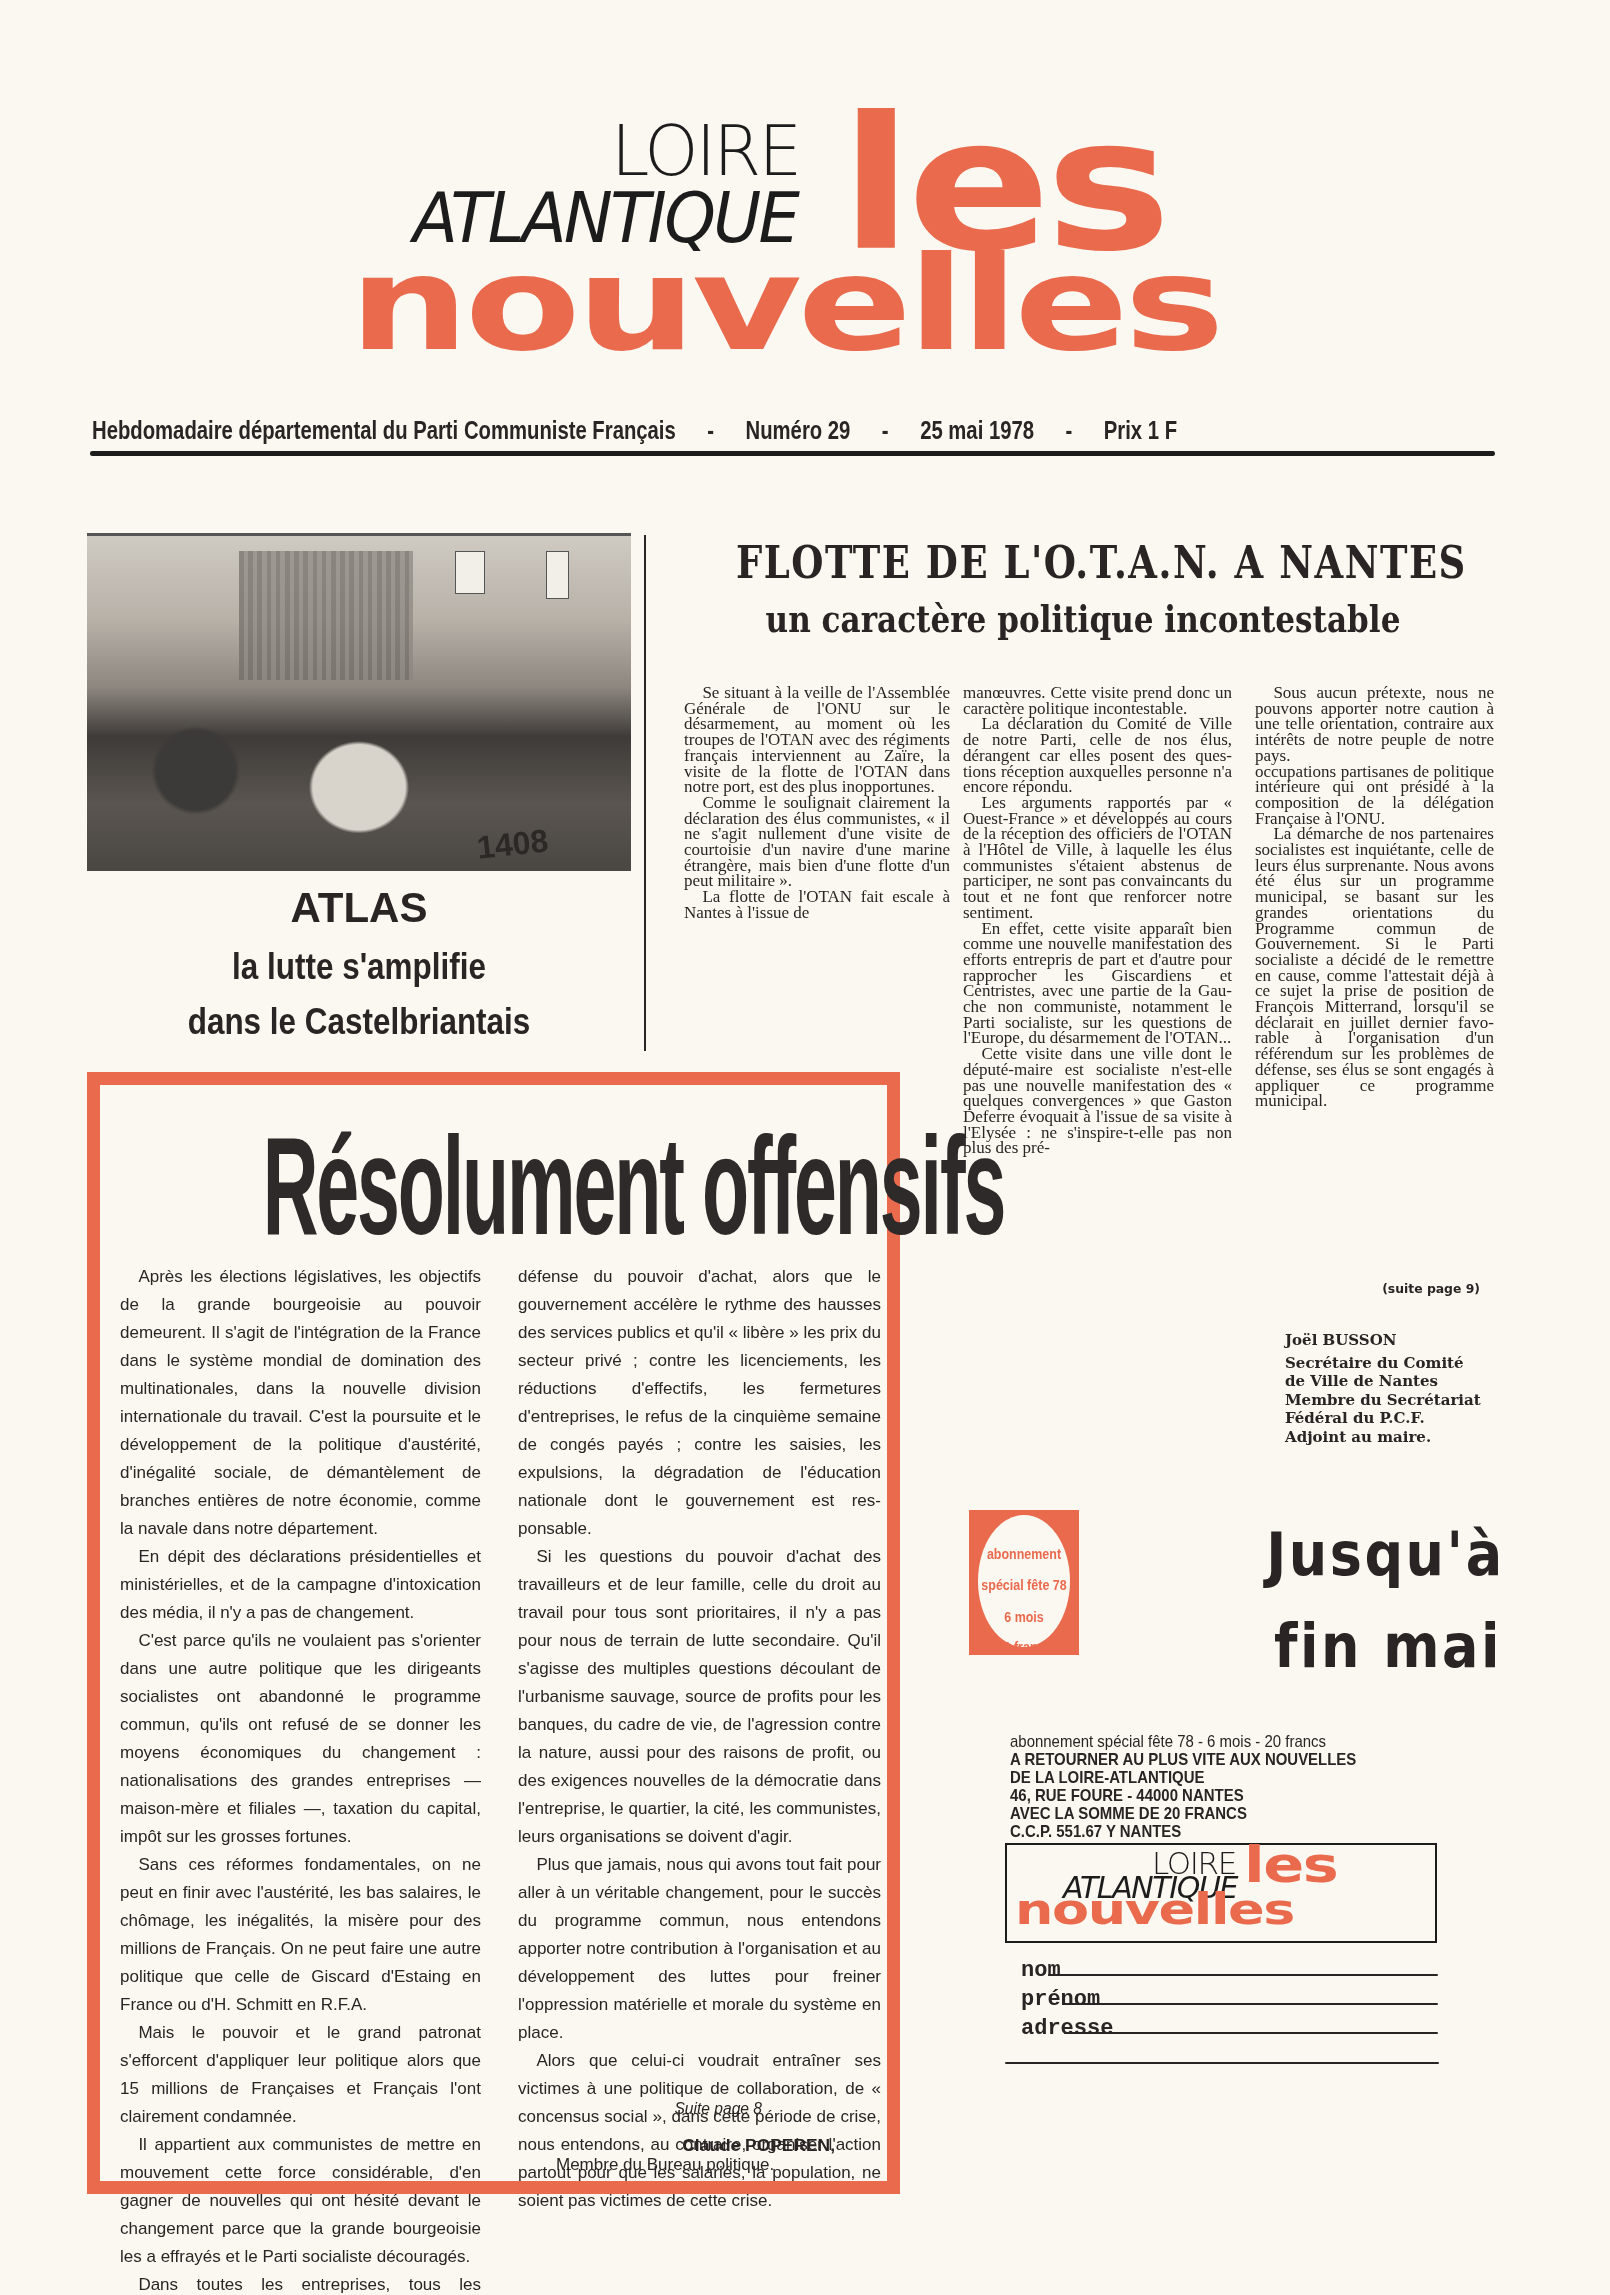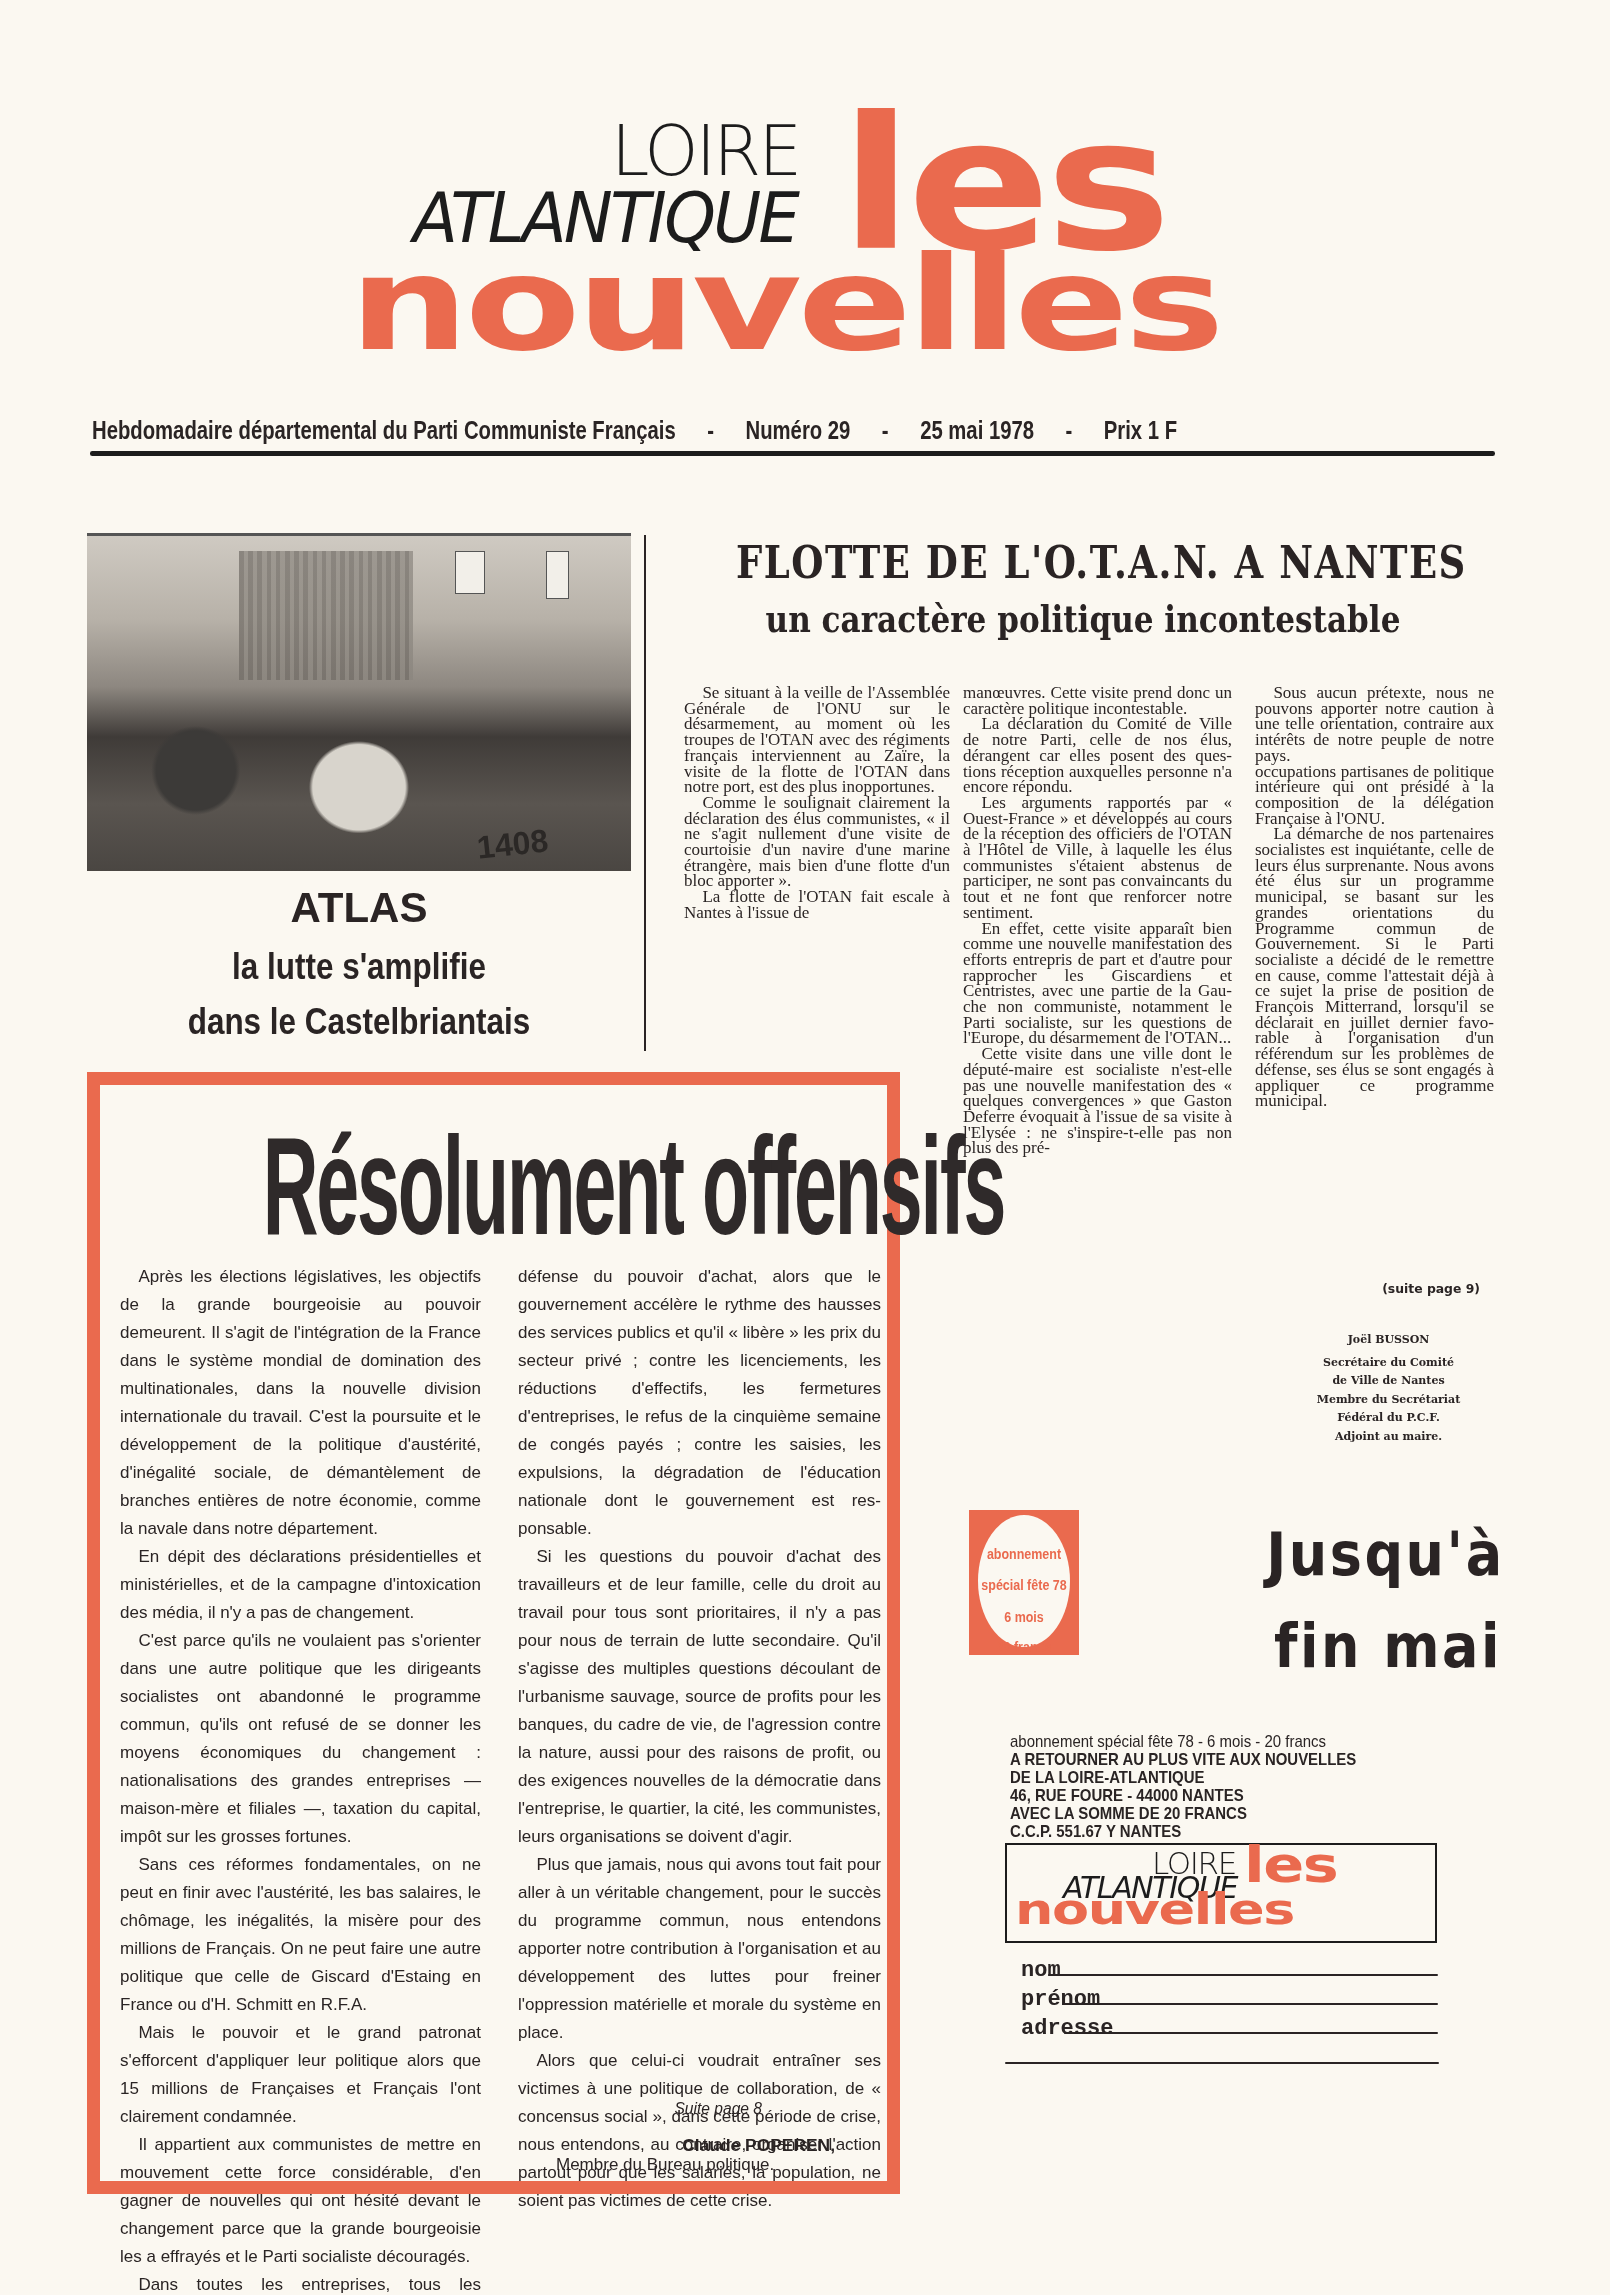--- a/index.html
+++ b/index.html
@@ -22,21 +22,21 @@
   .photo-win{background:#f2efe9;border:1.4px solid #555;}
   .photo-sign{left:477px;top:826px;font-family:"Liberation Sans",sans-serif;font-size:32px;color:#2b2826;font-weight:bold;transform:rotate(-6deg);}
   .atlas-title{left:87px;width:544px;top:884px;text-align:center;font-family:"Liberation Sans",sans-serif;font-weight:bold;font-size:42px;}
   .atlas-sub{left:87px;width:544px;text-align:center;font-family:"Liberation Sans",sans-serif;font-weight:bold;font-size:37px;transform:scaleX(0.85);transform-origin:center top;}
   .vdiv{left:644px;top:535px;width:2.3px;height:516px;background:#2a2424;}
   
   .otan-title{left:670px;width:826px;top:537px;text-align:center;font-family:"DejaVu Serif",serif;font-weight:bold;font-size:44px;letter-spacing:1.8px;transform:scaleX(0.84);transform-origin:center top;white-space:nowrap;}
   .otan-sub{left:670px;width:826px;top:597px;text-align:center;font-family:"DejaVu Serif",serif;font-weight:bold;font-size:37px;transform:scaleX(0.84);transform-origin:center top;white-space:nowrap;}
   .col{font-family:"Liberation Serif",serif;font-size:17px;line-height:15.7px;text-align:justify;hyphens:manual;}
   .col p{margin:0;text-indent:18.4px;}
-  .sig{font-family:"DejaVu Serif",serif;font-weight:bold;font-size:11px;line-height:18.4px;text-align:center;}
+  .sig{font-family:"DejaVu Serif",serif;font-weight:bold;font-size:15px;line-height:18.4px;}
   .suite9{font-family:"DejaVu Sans",sans-serif;font-weight:bold;font-size:12.4px;text-align:right;}
   
   .redbox{left:87px;top:1072px;width:813px;height:1122px;border:13px solid #ea6a4e;box-sizing:border-box;}
   .res-title{left:96px;width:794px;top:1116px;text-align:center;font-family:"Liberation Sans",sans-serif;font-weight:bold;font-size:133px;line-height:1;letter-spacing:-3.7px;transform:scaleX(0.58) scaleY(1.05);transform-origin:center top;white-space:nowrap;color:#2f2a2a;}
   .rcol{font-family:"Liberation Sans",sans-serif;font-size:17px;line-height:28px;text-align:justify;}
   .rcol p{margin:0;text-indent:18.4px;}
   .suite8{font-family:"Liberation Sans",sans-serif;font-style:italic;font-size:15.6px;text-align:right;}
   .poperen{font-family:"Liberation Sans",sans-serif;font-weight:bold;font-size:17.4px;text-align:right;}
   .poperen-role{font-family:"Liberation Sans",sans-serif;font-size:17px;text-align:left;}
   .adbox-wide{left:969px;top:1510px;width:188px;height:200px;background:#ea6a4e;}
@@ -77,21 +77,21 @@
 <div class="abs atlas-sub" style="top:946px;">la lutte s'amplifie</div>
 <div class="abs atlas-sub" style="top:1001px;">dans le Castelbriantais</div>
 
 <div class="abs vdiv"></div>
 
 <div class="abs otan-title">FLOTTE DE L'O.T.A.N. A NANTES</div>
 <div class="abs otan-sub">un caractère politique incontestable</div>
 
 <div class="abs col" style="left:684px;top:685px;width:266px;">
   <p>Se situant à la veille de l'Assemblée Générale de l'ONU sur le désarmement, au moment où les troupes de l'OTAN avec des régi­ments français intervien­nent au Zaïre, la visite de la flotte de l'OTAN dans notre port, est des plus inopportunes.</p>
-  <p>Comme le soulignait clai­rement la déclaration des élus communistes, « il ne s'agit nullement d'une vi­site de courtoisie d'un na­vire d'une marine étran­gère, mais bien d'une flotte d'un bloc apporter ».</p>
+  <p>Comme le soulignait clai­rement la déclaration des élus communistes, « il ne s'agit nullement d'une vi­site de courtoisie d'un na­vire d'une marine étran­gère, mais bien d'une flotte d'un peut militaire ».</p>
   <p>La flotte de l'OTAN fait escale à Nantes à l'issue de</p>
 </div>
 <div class="abs col" style="left:963px;top:685px;width:269px;">
   <p style="text-indent:0;">manœuvres. Cette visite prend donc un caractère politique incontestable.</p>
   <p>La déclaration du Comité de Ville de notre Parti, celle de nos élus, dérangent car elles posent des ques­tions réception auxquelles personne n'a encore répon­du.</p>
   <p>Les arguments rapportés par « Ouest-France » et dé­veloppés au cours de la réception des officiers de l'OTAN à l'Hôtel de Ville, à laquelle les élus commu­nistes s'étaient abstenus de participer, ne sont pas convaincants du tout et ne font que renforcer notre sentiment.</p>
   <p>En effet, cette visite ap­paraît bien comme une nouvelle manifestation des efforts entrepris de part et d'autre pour rapprocher les Giscardiens et Centristes, avec une partie de la Gau­che non communiste, no­tamment le Parti socialiste, sur les questions de l'Eu­rope, du désarmement de l'OTAN...</p>
   <p>Cette visite dans une ville dont le député-maire est socialiste n'est-elle pas une nouvelle manifestation des « quelques convergen­ces » que Gaston Deferre évoquait à l'issue de sa vi­site à l'Elysée : ne s'inspire-t-elle pas non plus des pré-</p>
 </div>
 <div class="abs col" style="left:1255px;top:685px;width:239px;">

